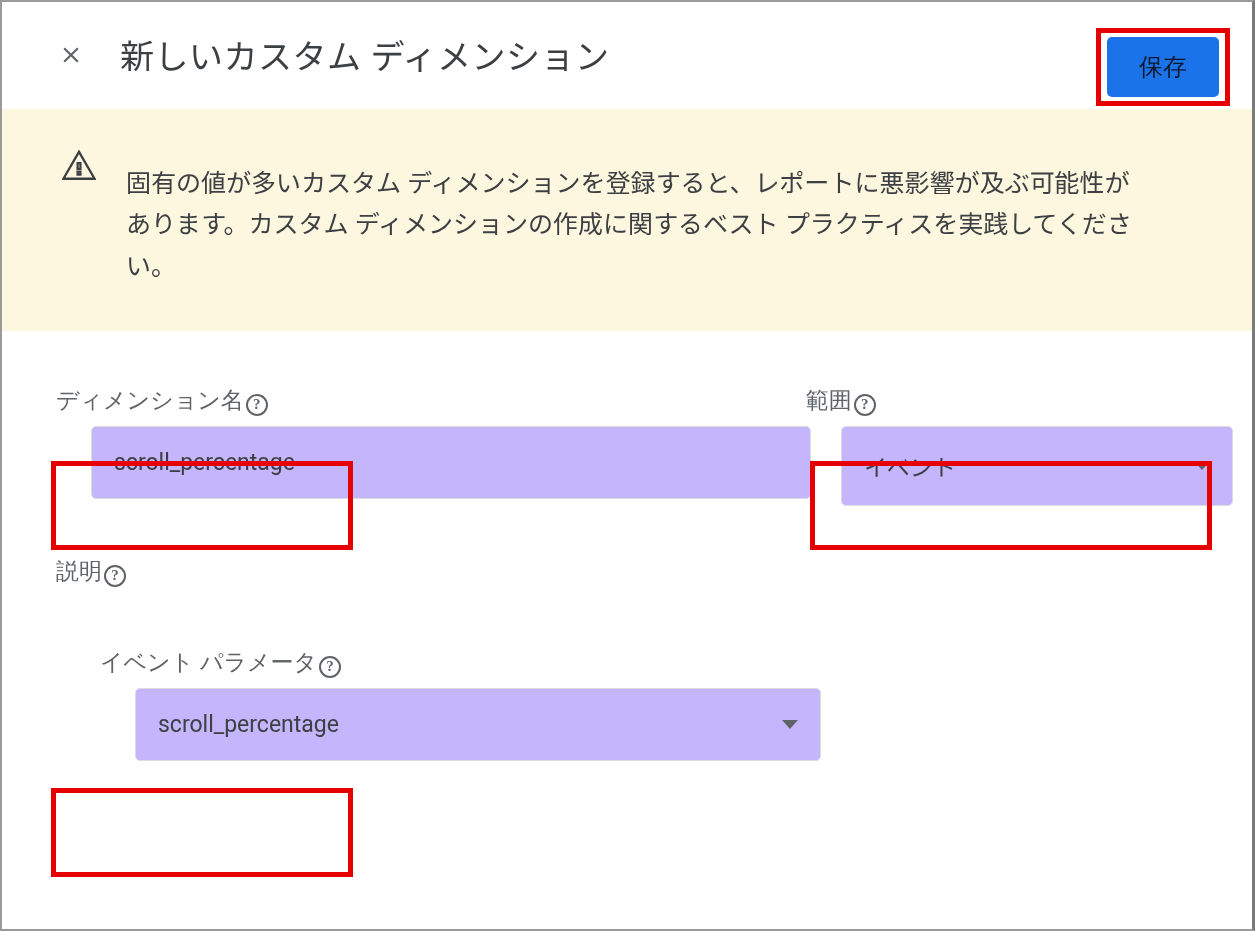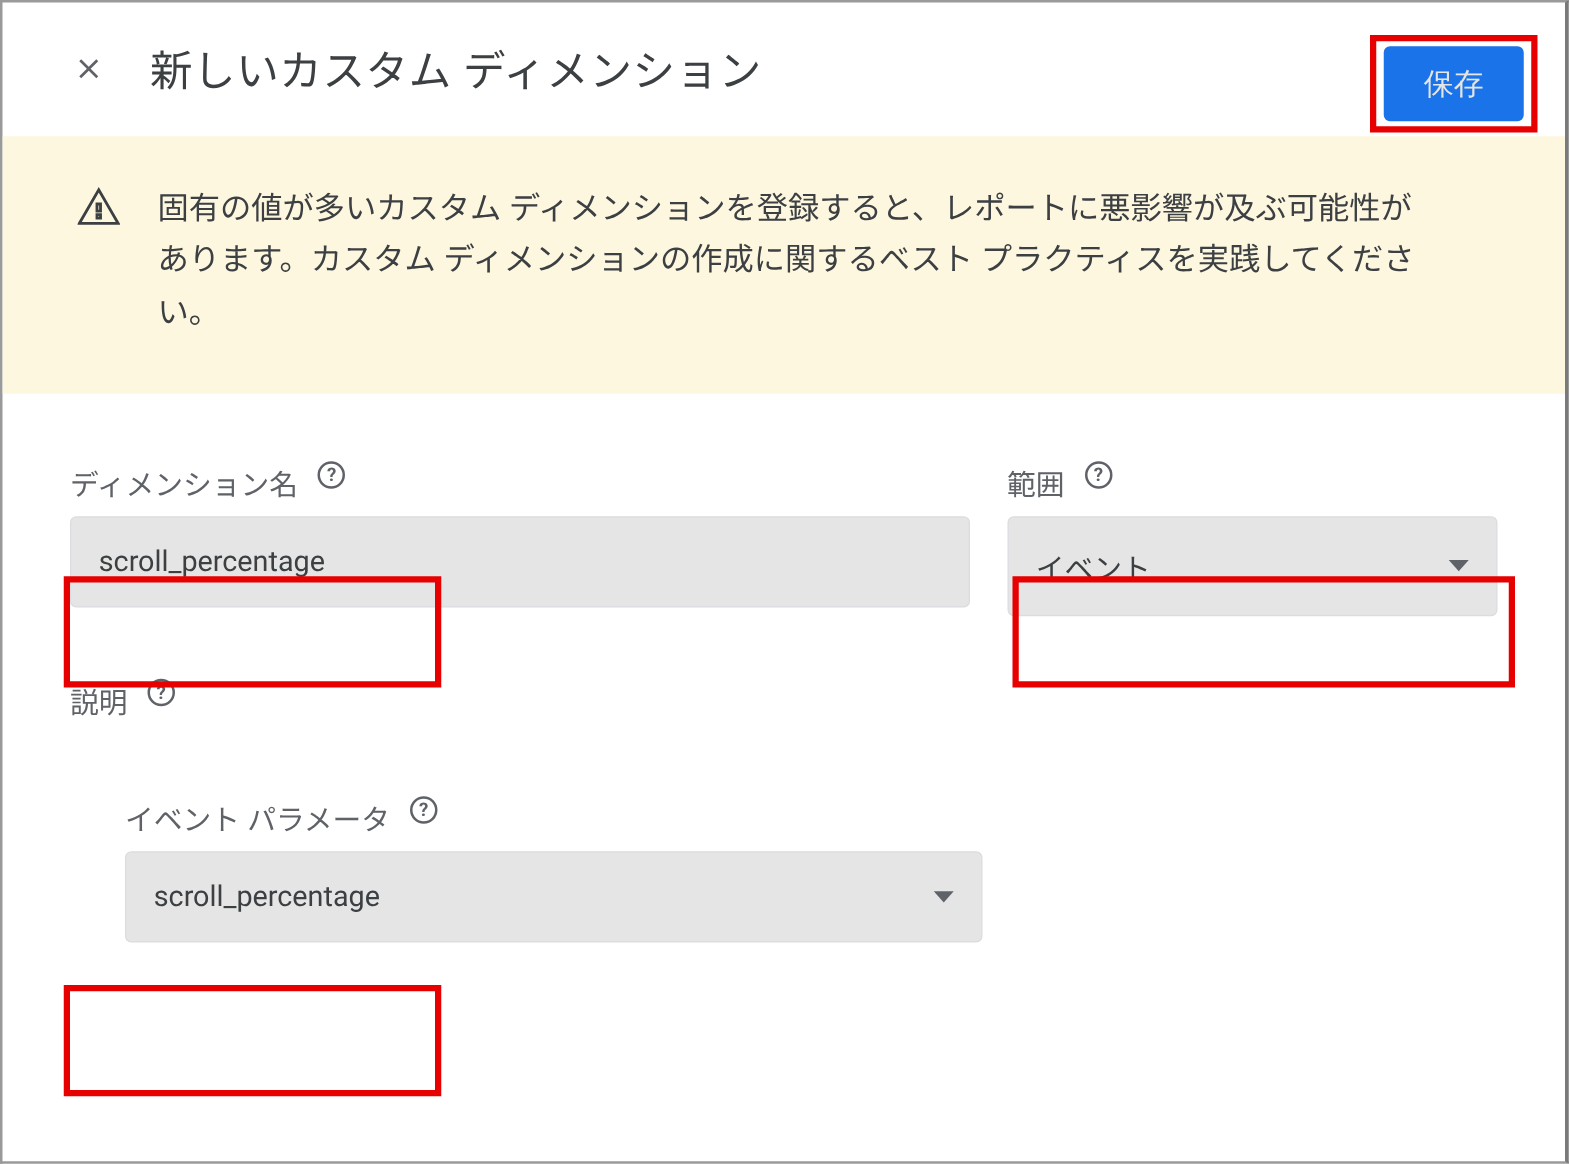--- a/index.html
+++ b/index.html
@@ -34,21 +34,21 @@
   }
   .save-wrap {
     border: 5px solid #e60000;
     padding: 4px 6px;
     position: absolute;
     right: 22px;
     top: 26px;
   }
   .save-btn {
     background: #1a73e8;
-    color: #e5e5e5;
+    color: #0f172a;
     border: none;
     font-size: 24px;
     padding: 14px 32px;
     border-radius: 5px;
     cursor: pointer;
   }
   .warning-box {
     background: #fef7e0;
     margin: 0 0 0 0;
     padding: 38px 40px 44px 60px;
@@ -59,20 +59,21 @@
     width: 34px;
     height: 34px;
     flex-shrink: 0;
     margin-top: 2px;
   }
   .warning-text {
     font-size: 25px;
     line-height: 1.65;
     color: #3c4043;
     max-width: 1020px;
+    margin-top: 16px;
   }
   .warning-link {
     margin-top: 40px;
     font-size: 25px;
     color: #3c4043;
   }
   .form-area {
     padding: 54px 54px 0 54px;
   }
   .row {
@@ -86,48 +87,50 @@
   }
   .field-name { width: 730px; }
   .field-scope { width: 398px; }
   .field-desc { width: 1144px; }
   .field-param { width: 730px; padding-left: 44px; }
   .label {
     font-size: 23px;
     color: #5f6368;
     margin-bottom: 10px;
     display: flex;
-    align-items: flex-start;
-    gap: 16px;
+    align-items: flex-end;
+    gap: 2px;
+    font-family: Liberation Serif, serif;
   }
   .help-icon {
     display: inline-flex;
     width: 22px;
     height: 22px;
     border: 2px solid #5f6368;
     border-radius: 50%;
     align-items: center;
     justify-content: center;
     font-size: 15px;
     color: #5f6368;
     font-weight: bold;
     cursor: pointer;
   }
   .input, .select {
     border: 1px solid #dadce0;
     border-radius: 5px;
     padding: 22px 22px;
     font-size: 23px;
     color: #3c4043;
-    background: #e5e5e5;
+    background: #c4b5fd;
     width: 100%;
     display: flex;
     align-items: center;
     justify-content: space-between;
     cursor: pointer;
+    margin-left: 35px;
   }
   .input { cursor: text; }
   .dropdown-arrow {
     width: 0; height: 0;
     border-left: 8px solid transparent;
     border-right: 8px solid transparent;
     border-top: 9px solid #5f6368;
   }
   .highlight-red {
     position: absolute;

